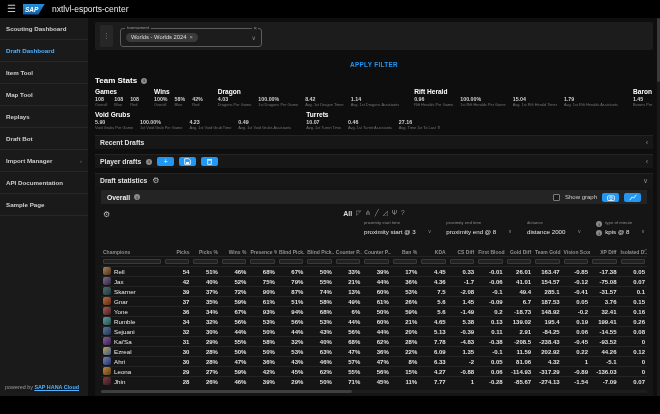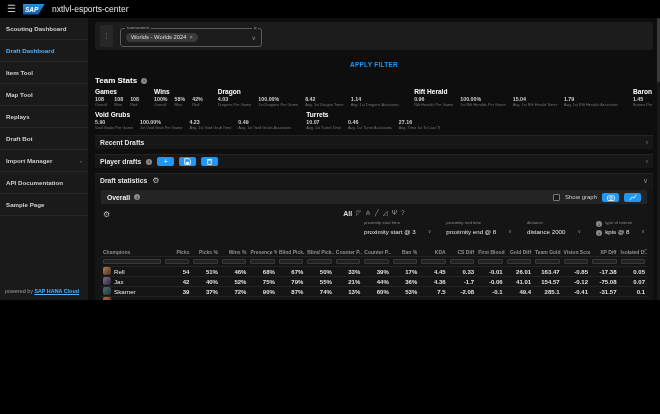--- a/index.html
+++ b/index.html
@@ -8,21 +8,21 @@
 
   
   .header { height:18px; display:flex; align-items:center; gap:7px; padding:0 7px; background:#000; }
   .burger { color:#c8c8c8; font-size:10px; line-height:1; cursor:pointer; }
   .sap-logo { width:22px; height:11px; background:linear-gradient(180deg,#2a8fd8,#0d5ca6);
               clip-path:polygon(0 0,100% 0,70% 100%,0 100%); color:#fff; font-size:6.5px;
               font-style:italic; font-weight:bold; display:flex; align-items:center; padding-left:2px; }
   .app-title { color:#ececec; font-size:8.5px; }
 
   
-  .shell { display:flex; height:282px; }
+  .shell { display:flex; height:378px; }
   .sidebar { width:88px; background:#1a1a1a; display:flex; flex-direction:column; }
   .sb-item { padding:7px 6px; border-bottom:1px solid #272727; color:#cfcfcf; font-size:6.2px;
              font-weight:bold; display:flex; justify-content:space-between; align-items:center; cursor:pointer; }
   .sb-item.active { color:#4db2ff; }
   .sb-chev { color:#777; font-weight:normal; font-size:6px; }
   .sb-footer { margin-top:auto; padding:6px 5px; font-size:5.4px; color:#9a9a9a; }
   .sb-footer a { color:#4db2ff; text-decoration:underline; font-weight:bold; }
 
   .main { flex:1; background:#0e0e0e; padding:4px 7px 0 7px; position:relative; overflow:hidden; }
 

